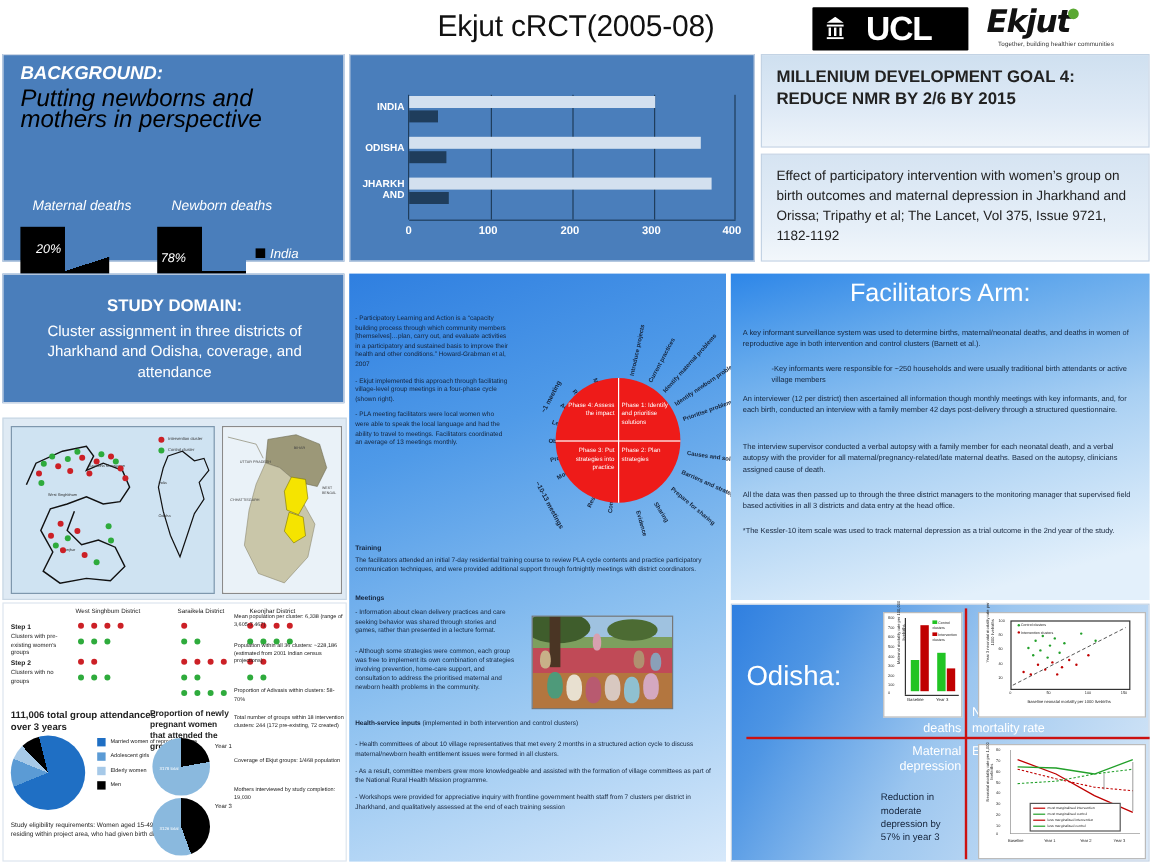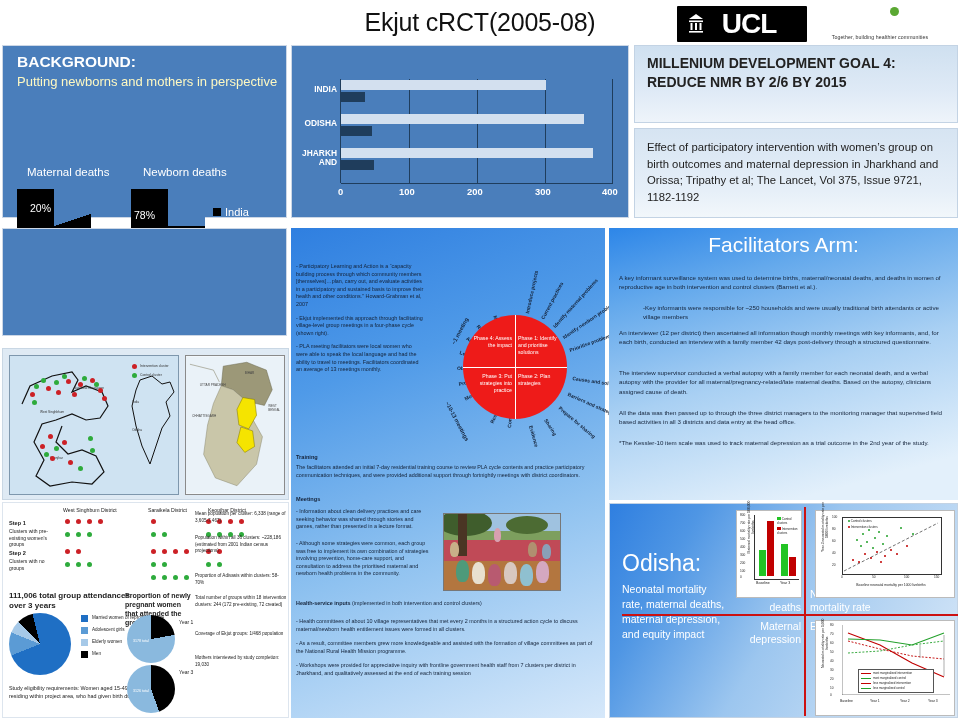--- a/index.html
+++ b/index.html
@@ -48,23 +48,23 @@
   
   .panel{background:#4a7ebb;border:1px solid #ccd7e6;}
   .panel-gradblue{
     background:linear-gradient(160deg,#2f7fe0 0%,#4f9ae8 28%,#8fc2f0 62%,#d6e8fa 100%);
   }
   .panel-surv{
     background:linear-gradient(165deg,#2d86e8 0%,#64a9ec 22%,#a9d0f3 52%,#e3f0fb 88%);
   }
 
   
-  #bg-panel{left:2px;top:45px;width:285px;height:173px;}
+  #bg-panel{left:2px;top:45px;width:285px;height:173px;font-style:italic;}
   #bg-heading{left:14px;top:7px;font-size:15.5px;font-weight:bold;color:#fff;}
-  #bg-sub{left:14px;top:27px;width:262px;font-size:13px;color:#fef9c3;line-height:18px;}
+  #bg-sub{left:14px;top:27px;width:262px;font-size:20px;color:#000000;line-height:18px;}
   #bg-lbl-maternal{left:24px;top:120px;font-size:11.5px;color:#fff;}
   #bg-lbl-newborn{left:140px;top:120px;font-size:11.5px;color:#fff;}
   #pie1{left:14px;top:143px;width:74px;height:74px;
         background:conic-gradient(from 0deg,#4a7ebb 0deg 72deg,#000 72deg 360deg);}
   #pie1-lbl{left:27px;top:156px;font-size:10.5px;color:#fff;}
   #pie2{left:128px;top:143px;width:74px;height:74px;
         background:conic-gradient(from 0deg,#4a7ebb 0deg 90deg,#000 90deg 360deg);}
   #pie2-lbl{left:131px;top:163px;font-size:10.5px;color:#fff;}
   #bg-legend{left:210px;top:160px;font-size:11px;color:#fff;}
   #bg-legend .sw{display:inline-block;width:8px;height:8px;background:#000;margin-right:4px;}
@@ -243,20 +243,21 @@
     <rect x="1" y="6.5" width="14" height="1.6" fill="#fff"></rect>
     <rect x="2.5" y="9" width="2" height="7" fill="#fff"></rect>
     <rect x="7" y="9" width="2" height="7" fill="#fff"></rect>
     <rect x="11.5" y="9" width="2" height="7" fill="#fff"></rect>
     <rect x="1" y="17" width="14" height="1.6" fill="#fff"></rect>
   </svg>
   <div class="ucl-text">UCL</div>
 </div>
 
 <div class="abs" id="logo-ekjut">
+  <div class="ek-word">Ekjut</div>
   <div class="ek-dot"></div>
   <div class="ek-tag">Together, building healthier communities</div>
 </div>
 
 <div class="abs panel" id="bg-panel">
   <div class="abs" id="bg-heading">BACKGROUND:</div>
   <div class="abs" id="bg-sub">Putting newborns and mothers in perspective</div>
   <div class="abs" id="bg-lbl-maternal">Maternal deaths</div>
   <div class="abs" id="bg-lbl-newborn">Newborn deaths</div>
   <div class="abs" id="pie1"></div>
@@ -298,20 +299,22 @@
 </div>
 
 <div class="abs" id="mdg-panel">
   <div class="abs" id="mdg-text">MILLENIUM DEVELOPMENT GOAL 4: REDUCE  NMR BY 2/6 BY 2015</div>
 </div>
 <div class="abs" id="cite-panel">
   <div class="abs" id="cite-text">Effect of participatory intervention with women’s group on birth outcomes and maternal depression in Jharkhand and Orissa; Tripathy et al; The Lancet, Vol 375,  Issue 9721,  1182-1192</div>
 </div>
 
 <div class="abs panel" id="domain-panel">
+  <div class="abs" id="domain-heading">STUDY DOMAIN:</div>
+  <div class="abs" id="domain-sub">Cluster assignment in three  districts of Jharkhand  and Odisha, coverage, and attendance</div>
 </div>
 
 <div class="abs panel-gradblue" id="pla-panel">
 
   <div class="abs pla-body" id="pla-col1">
     <p>- Participatory Learning and Action is a “capacity building process through which community members [themselves]…plan, carry out, and evaluate activities in a participatory and sustained basis to improve their health and other conditions.” Howard-Grabman et al, 2007</p>
     <p>- Ekjut implemented this approach through facilitating village-level group meetings in a four-phase cycle (shown right).</p>
     <p>- PLA meeting facilitators were local women who were able to speak the local language and had the ability to travel to meetings. Facilitators coordinated an average of 13 meetings monthly.</p>
   </div>
 
@@ -387,28 +390,28 @@
   <div class="abs surv-p" id="surv-p1">A key informant surveillance system was used to determine births, maternal/neonatal deaths, and deaths in women of reproductive age in both intervention and control clusters (Barnett et al.).</div>
   <div class="abs surv-p" id="surv-p2">-Key informants were responsible for ~250 households and were usually traditional birth attendants or active village members</div>
   <div class="abs surv-p" id="surv-p3">An interviewer (12 per district) then ascertained all information though monthly meetings with key informants, and, for each birth, conducted an interview with a family member 42 days post-delivery through a structured questionnaire.</div>
   <div class="abs surv-p" id="surv-p4">The interview supervisor conducted a verbal autopsy with a family member for each neonatal death, and a verbal autopsy with the provider for all maternal/pregnancy-related/late maternal deaths. Based on the autopsy, clinicians assigned cause of death.</div>
   <div class="abs surv-p" id="surv-p5">All the data was then passed up to through the three district managers to the monitoring manager that supervised field based activities in all 3 districts and data entry at the head office.</div>
   <div class="abs surv-p" id="surv-p6">*The Kessler-10 item scale was used to track maternal depression as a trial outcome in the 2nd year of the study.</div>
 </div>
 
 <div class="abs" id="results-panel">
   <div class="abs" id="res-heading">Odisha:</div>
-  <div class="abs" id="res-sub">Neonatal mortality rate, maternal deaths, maternal depression, and equity impact</div>
   <div class="abs" id="res-vline"></div>
   <div class="abs" id="res-hline"></div>
 
   <div class="quad-lbl" id="q-md">Maternal deaths</div>
   <div class="quad-lbl" id="q-nmr">Neonatal mortality rate</div>
   <div class="quad-lbl" id="q-dep">Maternal depression</div>
   <div class="quad-lbl" id="q-eq">Equity impact</div>
+  <div class="abs" id="res-dep-text">Reduction in moderate depression by 57% in year 3</div>
 
   <div class="abs" id="mini-bar">
     <div class="axis"></div>
       <div class="axisx"></div>
     <div class="ylab">Maternal mortality rate per 100,000 livebirths</div>
     <div class="ytick" style="top:2px;">800</div>
     <div class="ytick" style="top:10px;">700</div>
     <div class="ytick" style="top:18px;">600</div>
     <div class="ytick" style="top:26px;">500</div>
     <div class="ytick" style="top:34px;">400</div>

